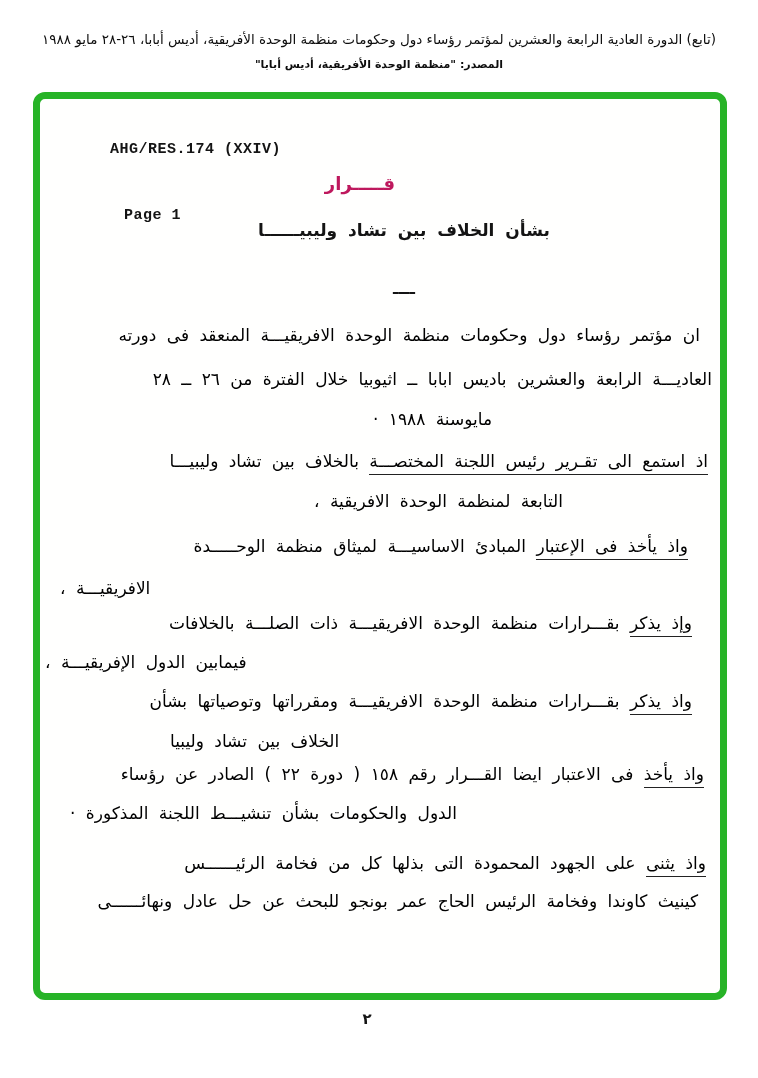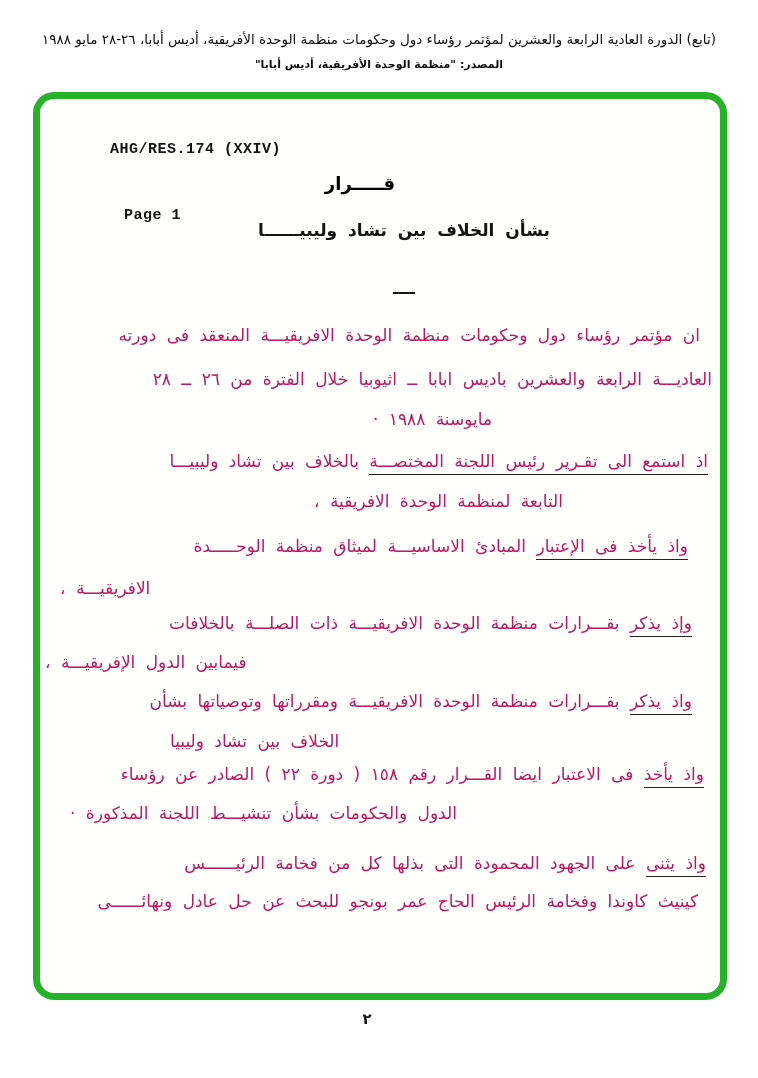--- a/index.html
+++ b/index.html
@@ -19,49 +19,49 @@
   }
   .hdr2{
     position:absolute;top:58px;left:0;width:758px;
     direction:rtl;text-align:center;
     font-weight:bold;font-size:11px;color:#0d0d0d;
   }
   
   .doc-box{
     position:absolute;left:33px;top:92px;
     width:694px;height:908px;box-sizing:border-box;
-    border:7px solid #27b327;border-radius:21px;
+    border:7px solid #27b327;border-radius:12px;
     background:#fffffe;
   }
   .doc-box>*{position:absolute;white-space:nowrap;}
   
   .mono{
     font-family:"Liberation Mono","DejaVu Sans Mono",monospace;
     font-weight:bold;font-size:15px;letter-spacing:.5px;color:#141414;
   }
   .ref{left:70px;top:42px;}
   .pagelabel{left:72px;top:108px;margin-left:12px;}
   
   .title{
     top:74px;left:0;right:40px;text-align:center;
-    direction:rtl;font-size:18px;font-weight:bold;color:#000000;
+    direction:rtl;font-size:18px;font-weight:bold;color:#be185d;
   }
   .subtitle{
     top:121px;left:48px;right:0;text-align:center;
     direction:rtl;font-size:17px;font-weight:bold;
     word-spacing:5px;color:#141414;
   }
   .divider{
     top:180px;left:48px;right:0;text-align:center;
     font-size:16px;font-weight:bold;color:#141414;
   }
   
   .line{
     direction:rtl;font-size:17px;font-weight:500;
-    word-spacing:5px;color:#be185d;
+    word-spacing:5px;color:#000000;
   }
   .u{border-bottom:1.5px solid #222;padding-bottom:3px;}
   
   .pagenum{
     position:absolute;left:352px;top:1010px;width:30px;
     text-align:center;font-size:15px;font-weight:bold;color:#141414;
   }
 </style>
 </head>
 <body>

